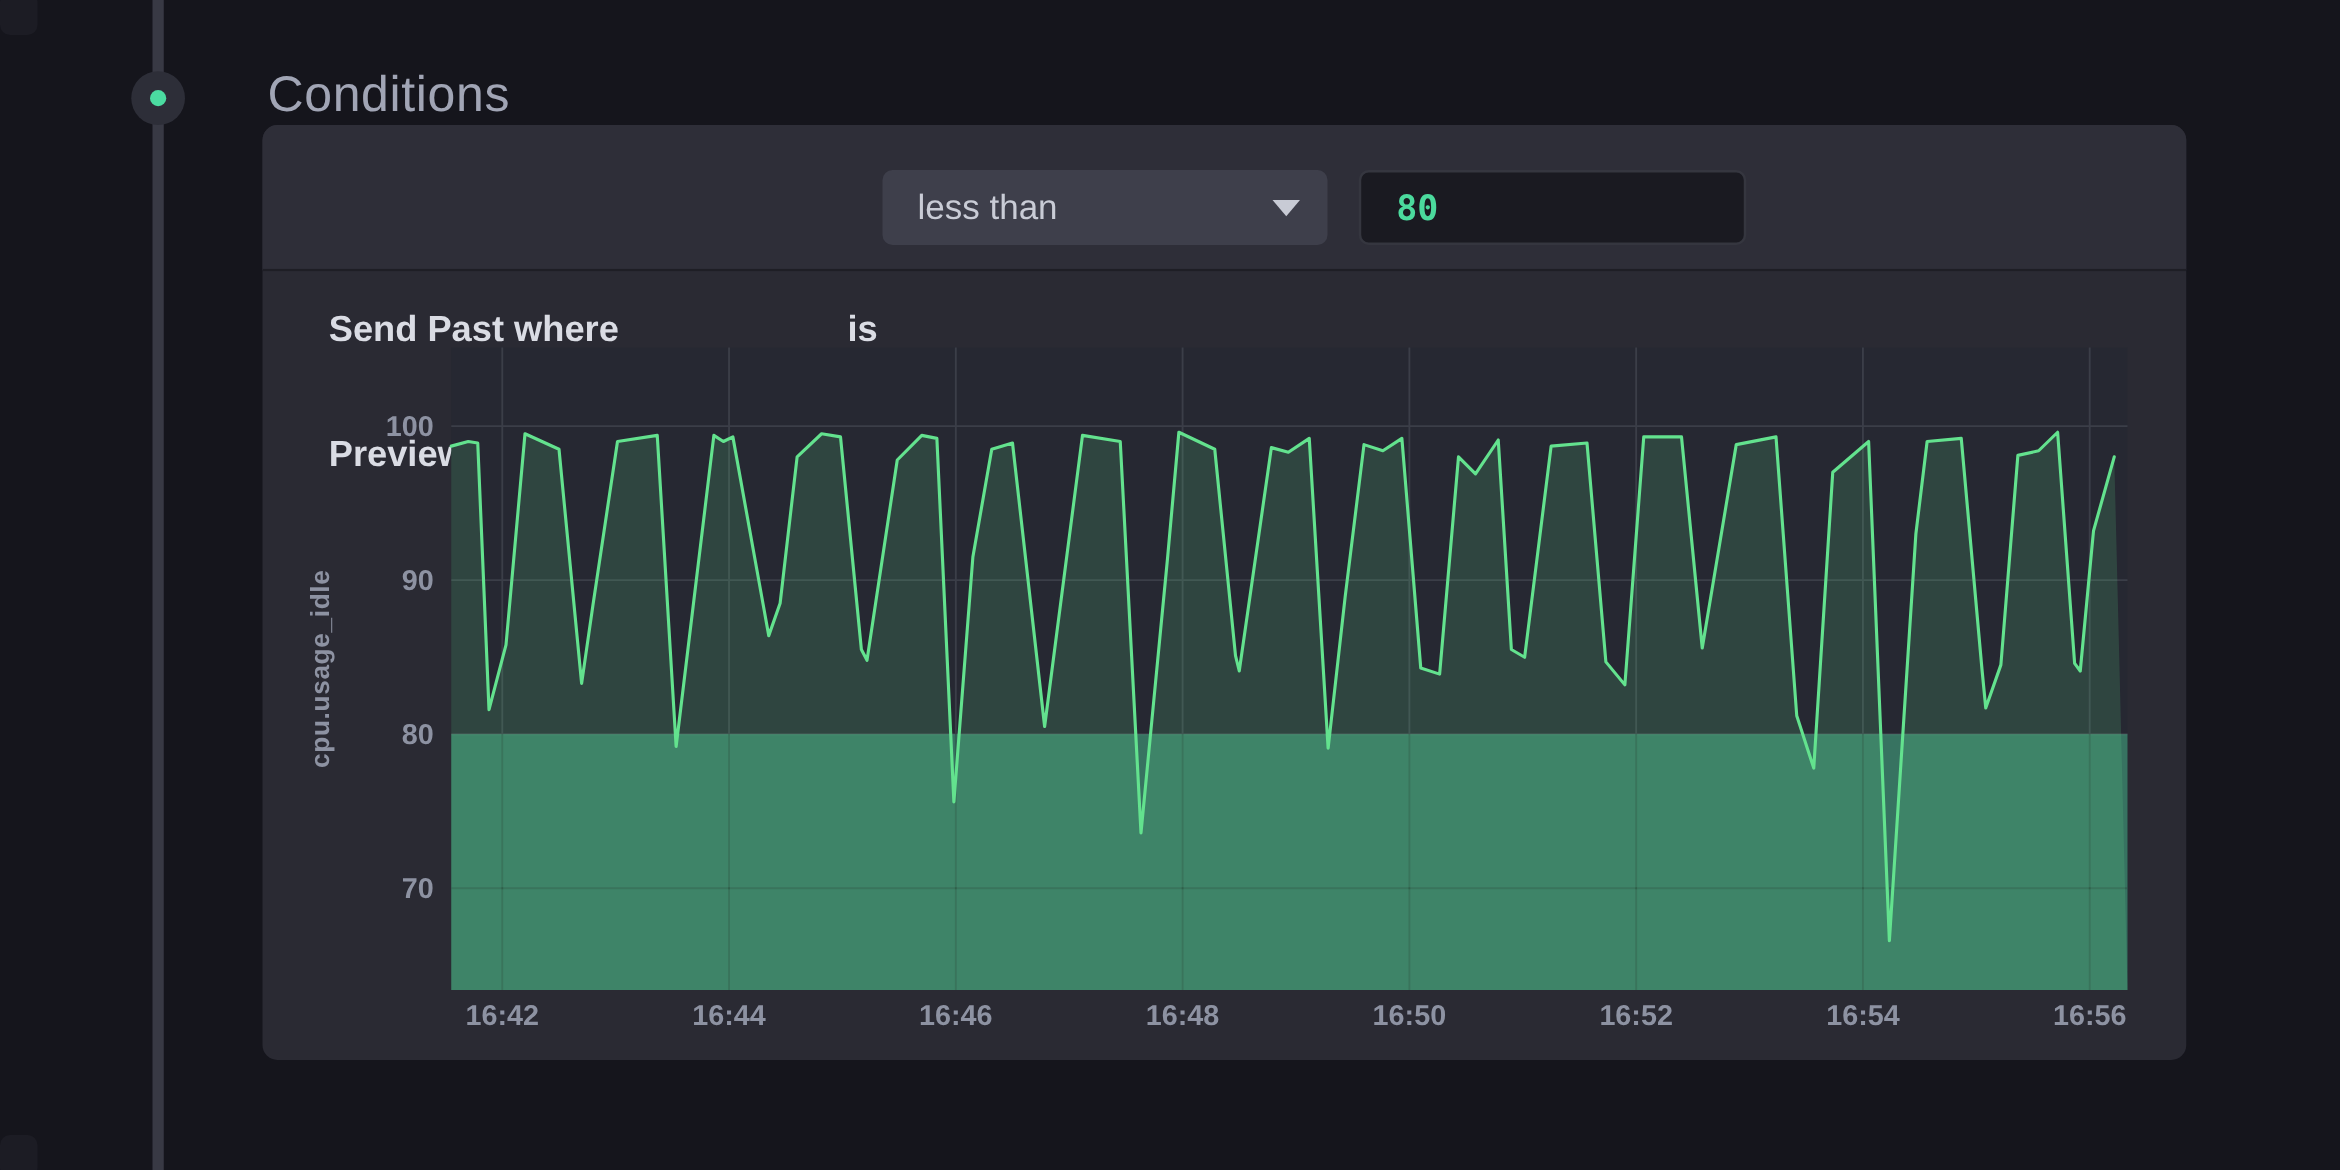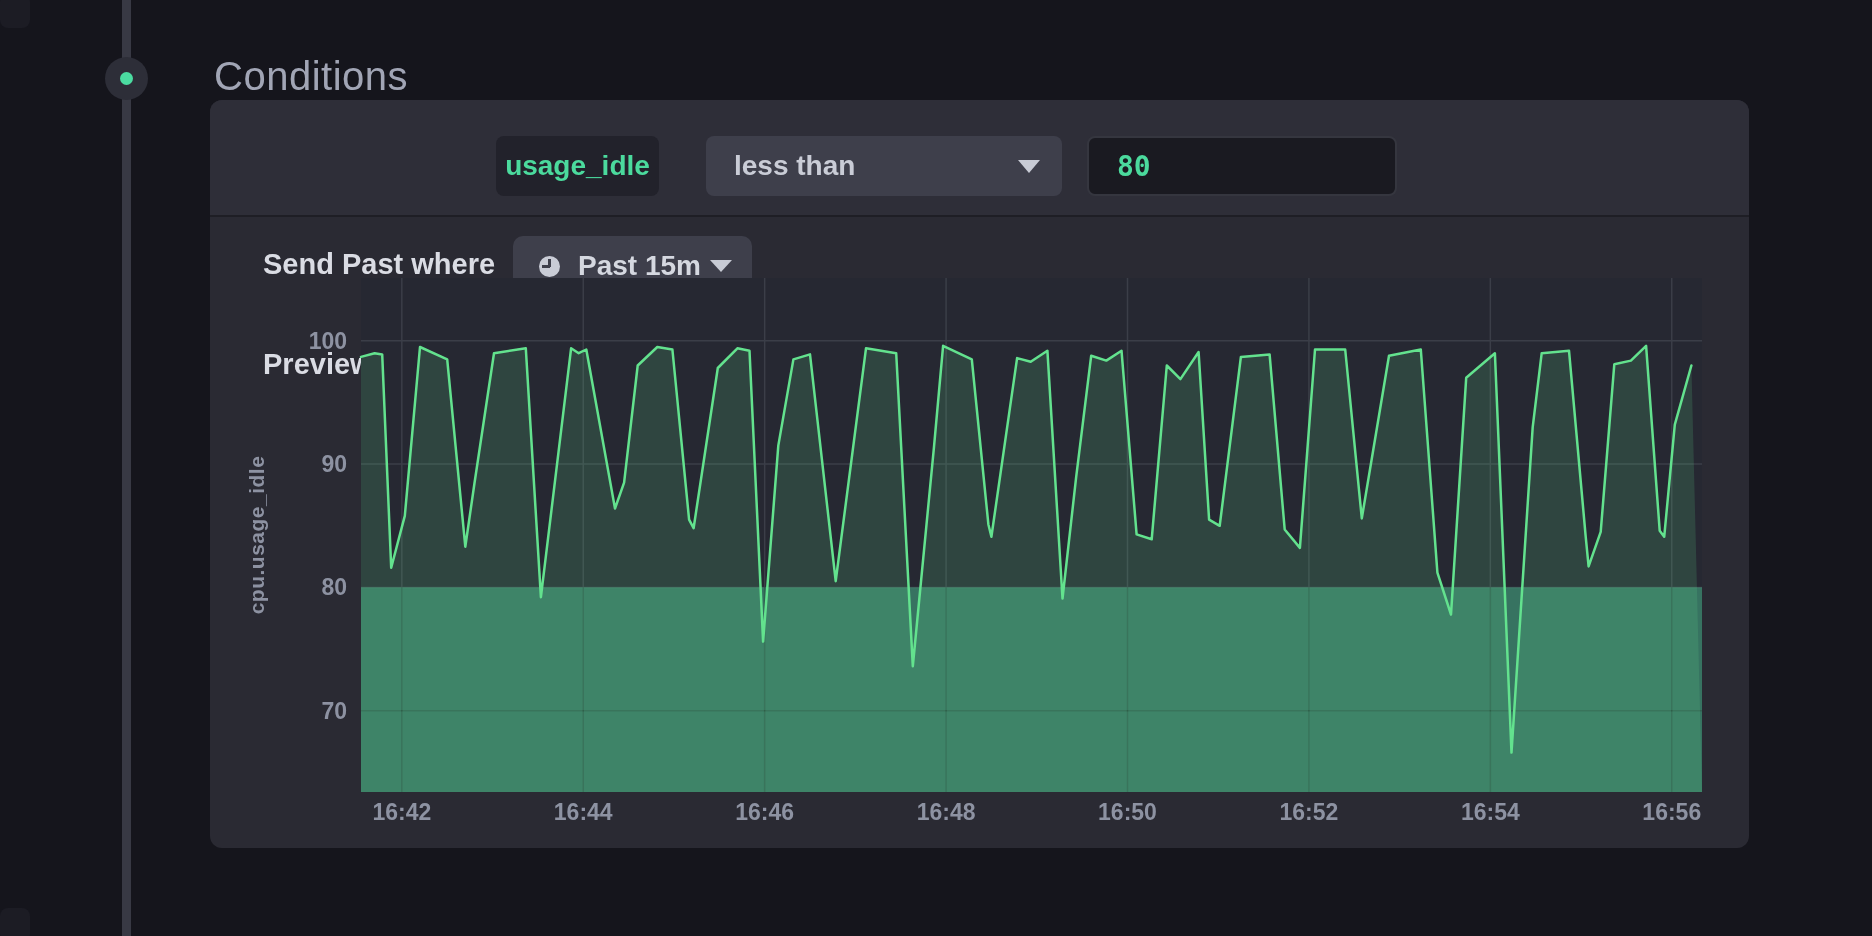--- a/index.html
+++ b/index.html
@@ -27,21 +27,21 @@
   .field-badge{
     position:absolute;left:286px;top:36px;width:163px;height:60px;background:#22222B;border-radius:8px;
     display:flex;align-items:center;justify-content:center;
     font-size:28px;font-weight:bold;color:#4BDA9D;
   }
   .is-label{position:absolute;left:468px;top:148px;}
   .dropdown{
     position:absolute;left:496px;top:36px;width:356px;height:60px;background:#3E3F4B;border-radius:8px;
     display:flex;align-items:center;cursor:pointer;
   }
-  .dropdown-text{margin-left:28px;font-size:28px;font-weight:bold;color:#C9CCD6;}
+  .dropdown-text{margin-left:28px;font-size:28px;font-weight:normal;color:#C9CCD6;}
   .caret{margin-left:auto;margin-right:22px;width:0;height:0;border-left:11px solid transparent;border-right:11px solid transparent;border-top:13px solid #C8CBD5;}
   .value-input{
     position:absolute;left:877px;top:36px;width:310px;height:60px;box-sizing:border-box;
     background:#1A1A21;border:2px solid #35363F;border-radius:8px;
     font-family:"DejaVu Sans Mono","Liberation Mono",monospace;
     font-size:28px;font-weight:bold;color:#4BDA9D;padding-left:28px;outline:none;
   }
   .row2-label{position:absolute;left:53px;top:248px;}
   .time-btn{
     position:absolute;left:303px;top:136px;width:239px;height:60px;background:#3E3F4B;border-radius:10px;
@@ -68,35 +68,29 @@
 <div class="rail"></div>
 <div class="node">
   <div class="node-dot"></div>
 </div>
 
 <div class="page-heading">Conditions</div>
 
 <div class="panel">
   <div class="panel-strip">
     <span class="row-label row1-label">Send Past where</span>
-    <div class="field-badge">usage_idle</div>
     <span class="row-label is-label">is</span>
     <div class="dropdown">
       <span class="dropdown-text">less than</span>
       <span class="caret"></span>
     </div>
     <input class="value-input" value="80" style="">
   </div>
 
   <span class="row-label row2-label">Preview Data from</span>
-  <div class="time-btn">
-    <span class="clock"></span>
-    <span class="time-btn-text">Past 15m</span>
-    <span class="caret"></span>
-  </div>
 </div>
 
 <svg id="chart-svg" class="chart-layer" width="1872" height="936" viewBox="0 0 1872 936" xmlns="http://www.w3.org/2000/svg">
     <rect x="361" y="278" width="1341" height="514" fill="#262832"></rect>
     <line x1="401.8196166854566" y1="278" x2="401.8196166854566" y2="792" stroke="#3B3E48" stroke-width="1.5"></line>
     <line x1="583.2401352874859" y1="278" x2="583.2401352874859" y2="792" stroke="#3B3E48" stroke-width="1.5"></line>
     <line x1="764.6606538895153" y1="278" x2="764.6606538895153" y2="792" stroke="#3B3E48" stroke-width="1.5"></line>
     <line x1="946.0811724915445" y1="278" x2="946.0811724915445" y2="792" stroke="#3B3E48" stroke-width="1.5"></line>
     <line x1="1127.5016910935738" y1="278" x2="1127.5016910935738" y2="792" stroke="#3B3E48" stroke-width="1.5"></line>
     <line x1="1308.9222096956032" y1="278" x2="1308.9222096956032" y2="792" stroke="#3B3E48" stroke-width="1.5"></line>

